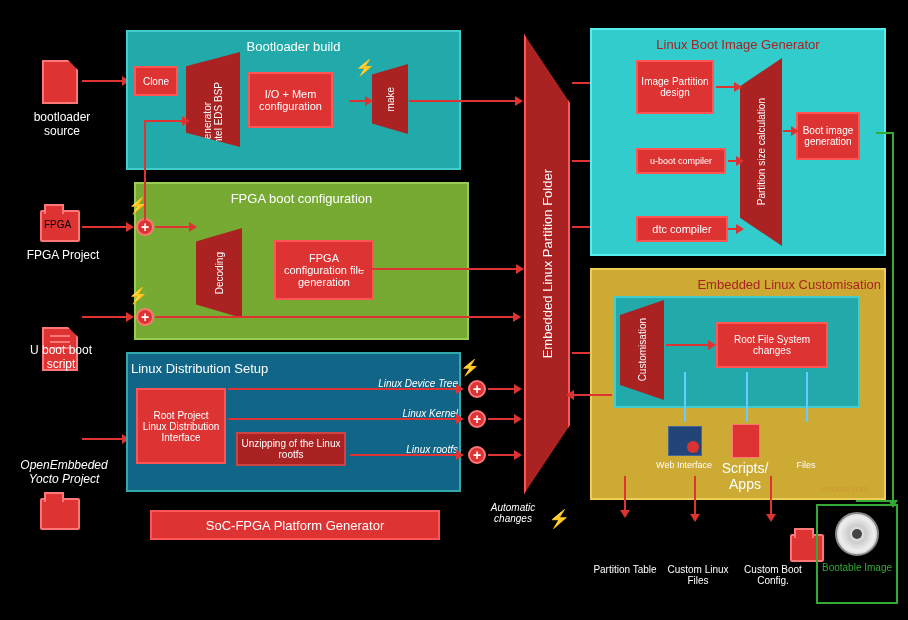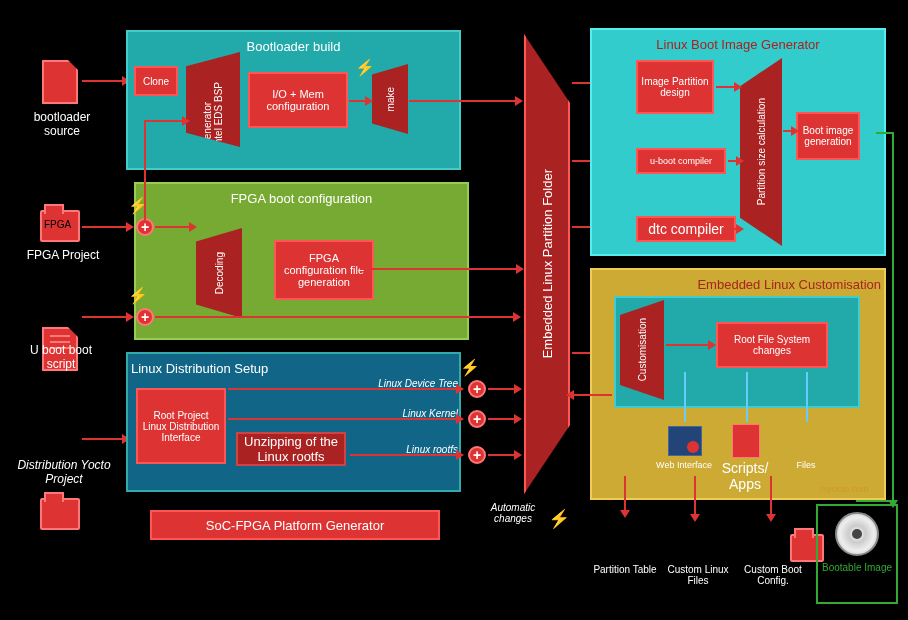--- a/index.html
+++ b/index.html
@@ -47,35 +47,35 @@
 <div class="abs small" style="left:44px;top:219px;color:#000">FPGA</div>
 <div class="abs white-label" style="left:18px;top:248px;width:90px">FPGA Project</div>
 
 <div class="abs file-icon" style="left:42px;top:295px">
   <div style="position:absolute;top:6px;left:6px;right:6px;height:2px;background:#f77;box-shadow:0 6px 0 #f77,0 12px 0 #f77"></div>
 </div>
 <div class="abs white-label" style="left:26px;top:343px;width:70px">U boot boot script</div>
 
 <div class="abs folder-icon" style="left:40px;top:422px"></div>
 <div class="abs small" style="left:42px;top:432px;color:#000;font-size:9px">yocto</div>
-<div class="abs white-label italic" style="left:14px;top:458px;width:100px">Distribution Yocto Project</div>
+<div class="abs white-label italic" style="left:14px;top:458px;width:100px">OpenEmbbeded Yocto Project</div>
 
 <div class="abs arrow-h" style="left:82px;top:80px;width:42px"></div>
 <div class="abs arrow-h" style="left:82px;top:226px;width:46px"></div>
 <div class="abs arrow-h" style="left:82px;top:316px;width:46px"></div>
 <div class="abs arrow-h" style="left:82px;top:438px;width:42px"></div>
 
 <div class="abs teal-panel box" style="left:126px;top:30px;width:335px;height:140px;display:block;text-align:left">
   <div class="title" style="text-align:center;margin:4px 0 8px">Bootloader build</div>
 </div>
 <div class="abs red-box box small" style="left:134px;top:66px;width:44px;height:30px">Clone</div>
 <div class="abs dark-red trapezoid" style="left:186px;top:52px;width:54px;height:95px;display:flex;align-items:center;justify-content:center">
   <span class="vert-text small">Intel EDS BSP Generator</span>
 </div>
-<div class="abs red-box box" style="left:248px;top:72px;width:100px;height:56px">I/O + Mem configuration</div>
+<div class="abs red-box box" style="left:248px;top:72px;width:85px;height:56px">I/O + Mem configuration</div>
 <div class="abs dark-red trapezoid" style="left:372px;top:64px;width:36px;height:70px;display:flex;align-items:center;justify-content:center">
   <span class="vert-text small">make</span>
 </div>
 <div class="abs flash" style="left:355px;top:58px">⚡</div>
 <div class="abs arrow-h" style="left:349px;top:100px;width:18px"></div>
 <div class="abs arrow-h" style="left:409px;top:100px;width:108px"></div>
 
 <div class="abs olive-panel box" style="left:126px;top:182px;width:335px;height:158px;display:block">
   <div class="title" style="text-align:center;margin:4px 0">FPGA boot configuration</div>
 </div>
@@ -90,21 +90,21 @@
 <div class="abs arrow-h" style="left:155px;top:226px;width:36px"></div>
 <div class="abs arrow-h" style="left:155px;top:316px;width:360px"></div>
 <div class="abs" style="left:144px;top:120px;width:2px;height:100px;background:#d33"></div>
 <div class="abs arrow-h" style="left:144px;top:120px;width:40px"></div>
 <div class="abs arrow-h" style="left:360px;top:268px;width:158px"></div>
 
 <div class="abs dark-teal box" style="left:126px;top:352px;width:335px;height:140px;display:block">
   <div class="title" style="text-align:left;margin:4px 0">Linux Distribution Setup</div>
 </div>
 <div class="abs red-box box small" style="left:136px;top:388px;width:90px;height:76px">Root Project Linux Distribution Interface</div>
-<div class="abs dark-red box small" style="left:236px;top:432px;width:110px;height:34px;font-size:13px">Unzipping of the Linux rootfs</div>
+<div class="abs dark-red box small" style="left:236px;top:432px;width:110px;height:34px;font-size:10px">Unzipping of the Linux rootfs</div>
 <div class="abs italic small" style="left:358px;top:378px;width:100px;text-align:right">Linux Device Tree</div>
 <div class="abs italic small" style="left:358px;top:408px;width:100px;text-align:right">Linux Kernel</div>
 <div class="abs italic small" style="left:358px;top:444px;width:100px;text-align:right">Linux rootfs</div>
 <div class="abs arrow-h" style="left:228px;top:388px;width:230px"></div>
 <div class="abs arrow-h" style="left:228px;top:418px;width:230px"></div>
 <div class="abs arrow-h" style="left:350px;top:454px;width:108px"></div>
 <div class="abs plus" style="left:468px;top:380px">+</div>
 <div class="abs plus" style="left:468px;top:410px">+</div>
 <div class="abs plus" style="left:468px;top:446px">+</div>
 <div class="abs flash" style="left:460px;top:358px">⚡</div>
@@ -124,21 +124,21 @@
 <div class="abs arrow-h" style="left:572px;top:82px;width:50px"></div>
 <div class="abs arrow-h" style="left:572px;top:160px;width:50px"></div>
 <div class="abs arrow-h" style="left:572px;top:226px;width:50px"></div>
 <div class="abs arrow-h" style="left:572px;top:352px;width:36px"></div>
 
 <div class="abs cyan-panel box" style="left:590px;top:28px;width:296px;height:228px;display:block">
   <div class="title" style="text-align:center;margin:4px 0;color:#a22">Linux Boot Image Generator</div>
 </div>
 <div class="abs red-box box small" style="left:636px;top:60px;width:78px;height:54px">Image Partition design</div>
 <div class="abs red-box box small" style="left:636px;top:148px;width:90px;height:26px;font-size:9px">u-boot compiler</div>
-<div class="abs red-box box small" style="left:636px;top:216px;width:100px;height:26px;font-size:14px">dtc compiler</div>
+<div class="abs red-box box small" style="left:636px;top:216px;width:92px;height:26px;font-size:11px">dtc compiler</div>
 <div class="abs dark-red trapezoid" style="left:740px;top:58px;width:42px;height:188px;display:flex;align-items:center;justify-content:center">
   <span class="vert-text small">Partition size calculation</span>
 </div>
 <div class="abs red-box box small" style="left:796px;top:112px;width:64px;height:48px">Boot image generation</div>
 <div class="abs arrow-h" style="left:716px;top:86px;width:20px"></div>
 <div class="abs arrow-h" style="left:728px;top:160px;width:10px"></div>
 <div class="abs arrow-h" style="left:728px;top:228px;width:10px"></div>
 <div class="abs arrow-h" style="left:783px;top:130px;width:10px"></div>
 
 <div class="abs gold-panel box" style="left:590px;top:268px;width:296px;height:232px;display:block">

